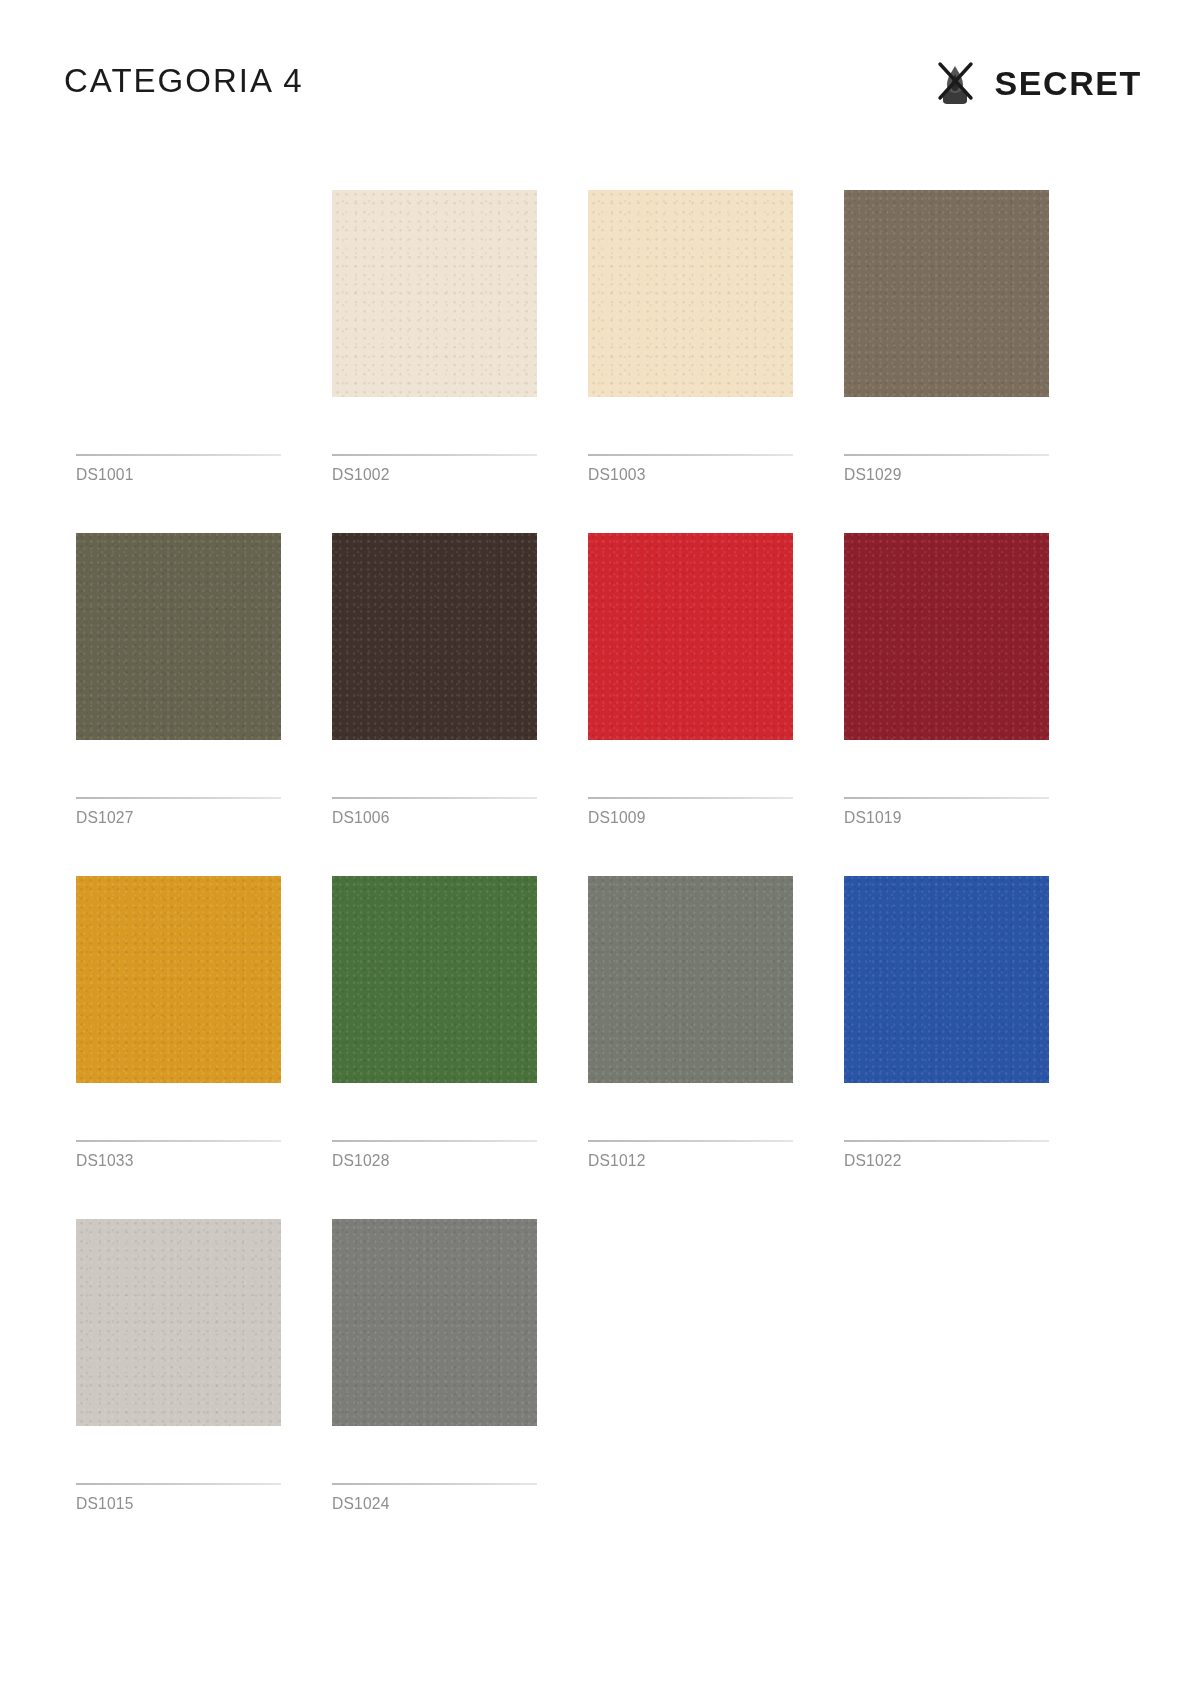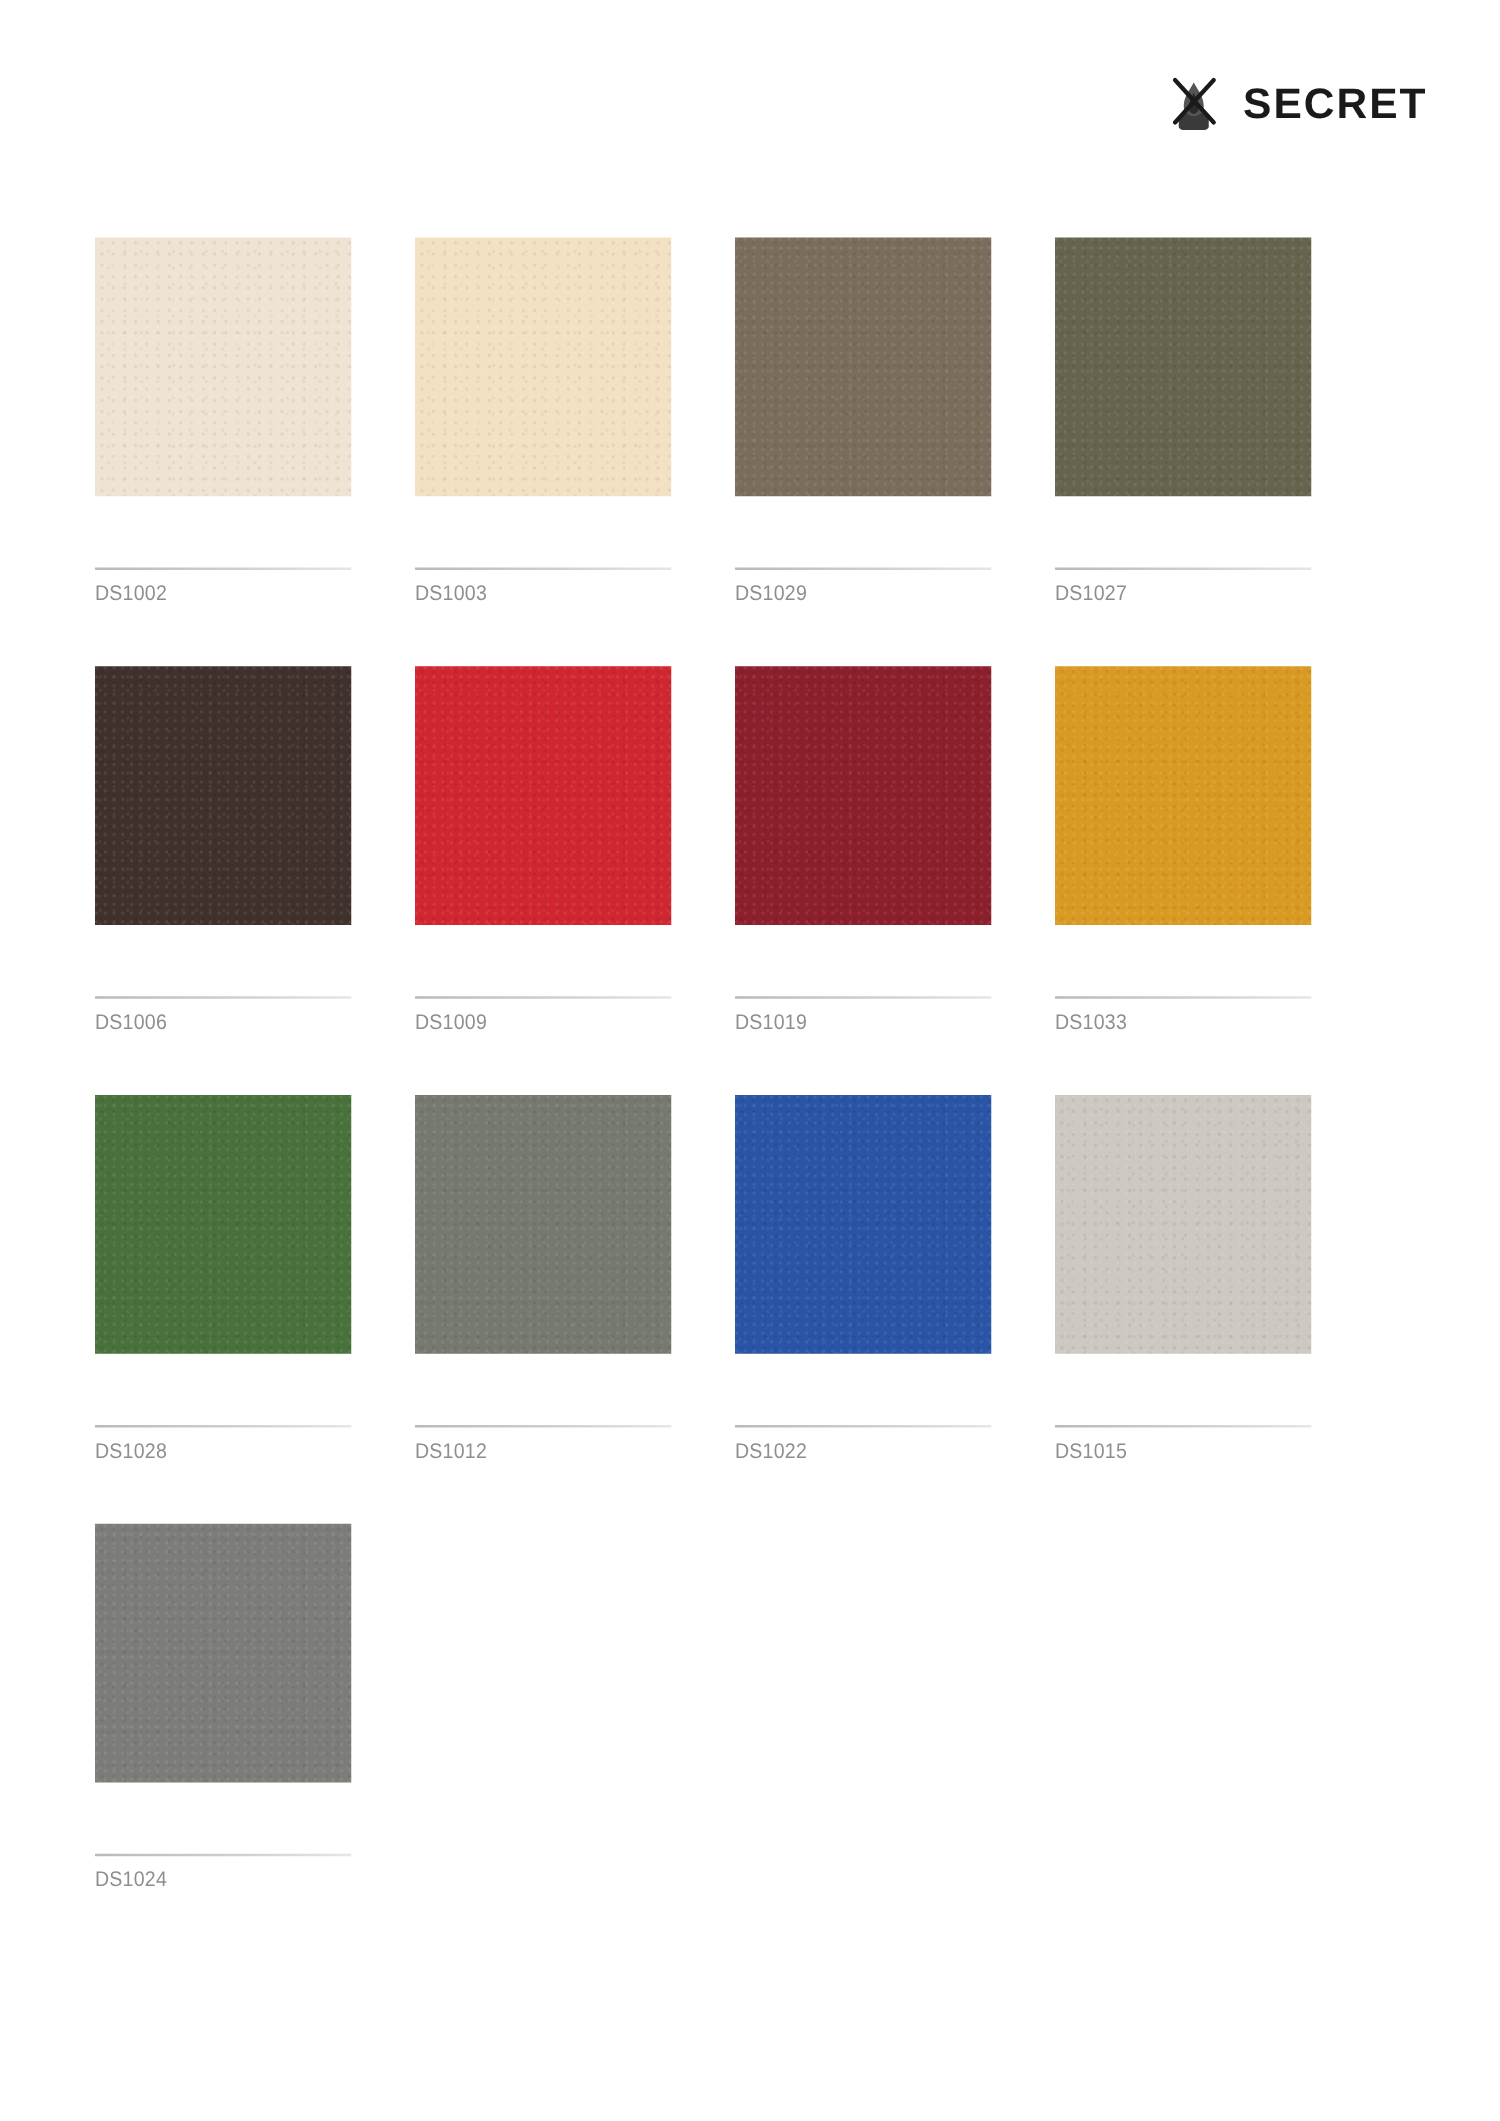--- a/index.html
+++ b/index.html
@@ -123,40 +123,48 @@
     font-family: "Liberation Sans", sans-serif;
     transform: scaleX(.92);
     transform-origin: left center;
     white-space: nowrap;
   }
 </style>
 </head>
 <body>
 
 <div class="header">
+  <div class="page-title">CATEGORIA 4</div>
 
   <div class="brand">
     <span class="brand-mark-holder">
       <svg class="brand-mark" viewBox="0 0 42 50" aria-hidden="true">
 
         <path d="M9 38 C9 33 15 31 21 31 C27 31 33 33 33 38 L33 43 C33 45 31 46 29 46 L13 46 C11 46 9 45 9 43 Z" fill="#3a3a3a"></path>
 
         <path d="M21 8 C25 15 29 20 29 27 C29 32 25 35 21 35 C17 35 13 32 13 27 C13 20 17 15 21 8 Z" fill="#555555"></path>
         <path d="M21 16 C23 21 25 24 25 28 C25 31 23 33 21 33 C19 33 17 31 17 28 C17 24 19 21 21 16 Z" fill="#2b2b2b"></path>
 
         <path d="M6 6 L37 40" stroke="#1a1a1a" stroke-width="3.4" stroke-linecap="round" fill="none"></path>
         <path d="M37 6 L6 40" stroke="#1a1a1a" stroke-width="3.4" stroke-linecap="round" fill="none"></path>
       </svg>
     </span>
     <span class="brand-name">SECRET</span>
   </div>
 </div>
 
 <div class="grid">
     <div class="cell">
+      <div class="swatch empty"></div>
+      <div class="label-wrap">
+        <div class="rule"></div>
+        <div class="label">DS1001</div>
+      </div>
+    </div>
+    <div class="cell">
       <div class="swatch" style="background: rgb(239, 228, 211);"></div>
       <div class="label-wrap">
         <div class="rule"></div>
         <div class="label">DS1002</div>
       </div>
     </div>
     <div class="cell">
       <div class="swatch" style="background: rgb(243, 225, 196);"></div>
       <div class="label-wrap">
         <div class="rule"></div>

